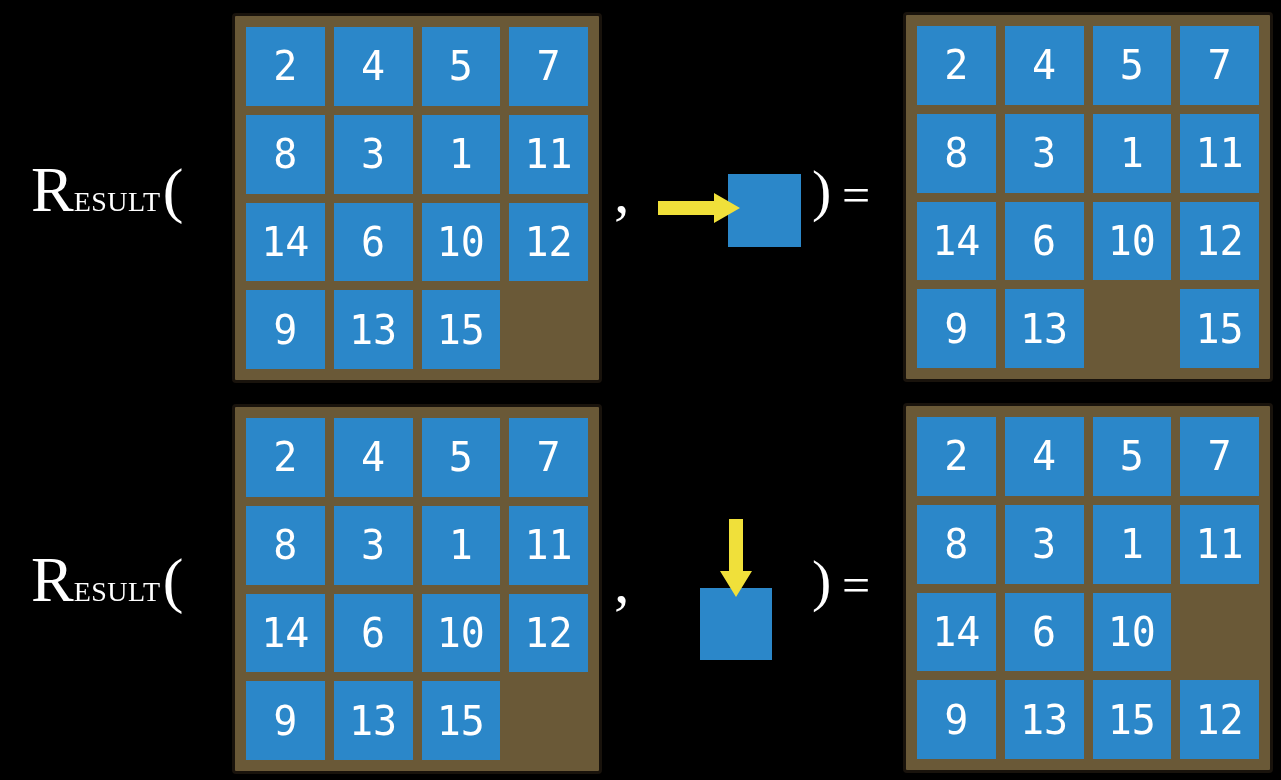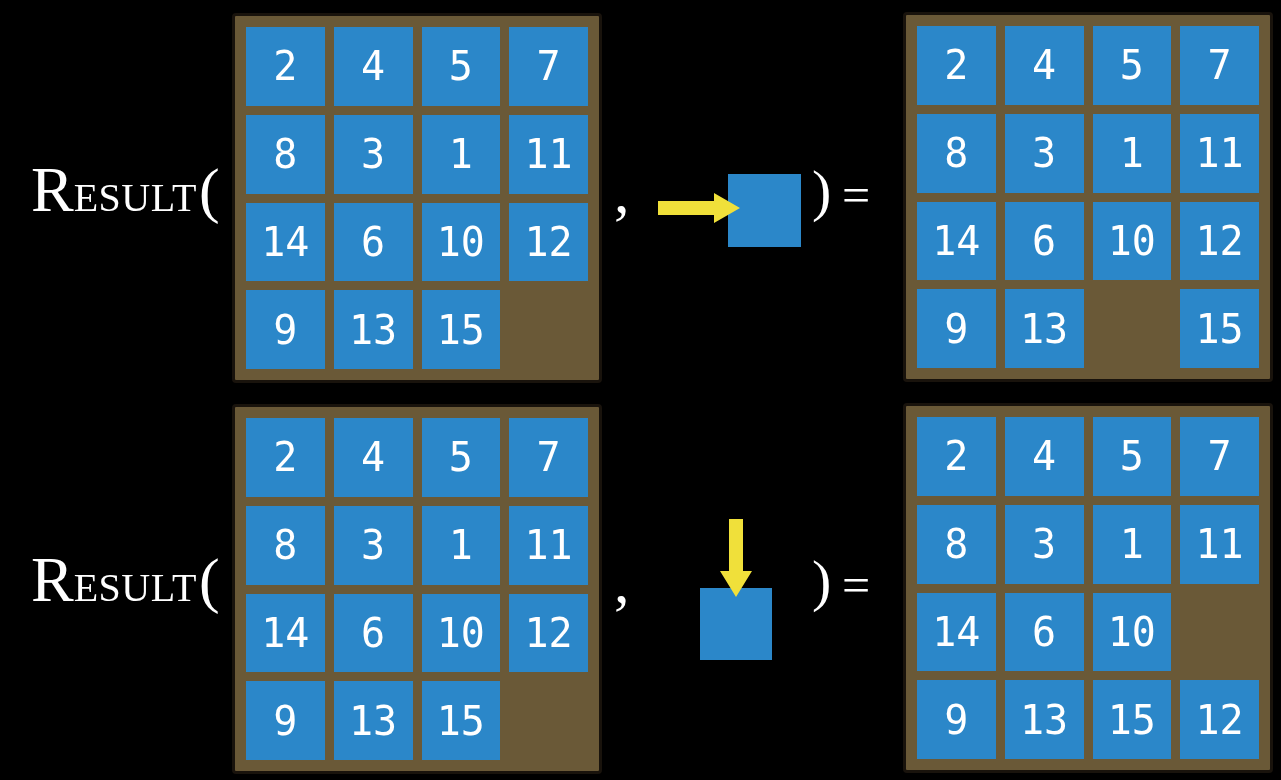--- a/index.html
+++ b/index.html
@@ -33,21 +33,21 @@
     position: absolute;
     left: 31px;
     top: 158px;
     display: inline-flex;
     align-items: baseline;
     color: var(--white);
     white-space: nowrap;
     line-height: 1;
   }
   .fn-cap   { font-size: 64px; }
-  .fn-rest  { font-size: 40px; letter-spacing: 0.5px; }
+  .fn-rest  { font-size: 28px; letter-spacing: 0.5px; }
   .fn-paren { font-size: 62px; margin-left: 2px; }
 
   .board {
     position: absolute;
     width: 370px;
     height: 370px;
     background: var(--brown);
     border: 3px solid var(--edge);
     border-radius: 4px;
     padding: 11px;

